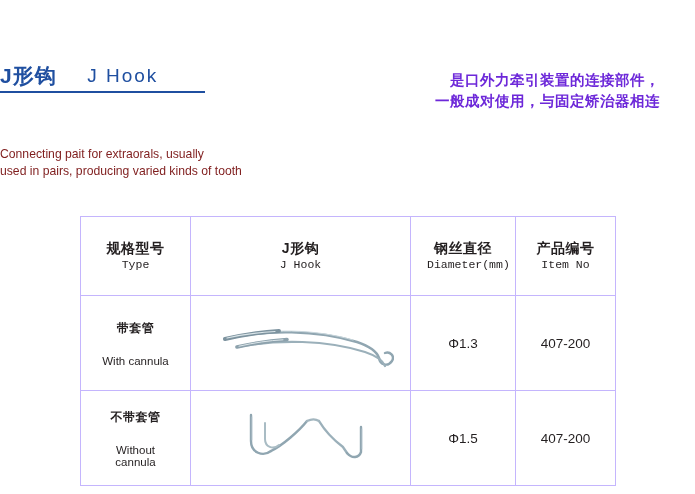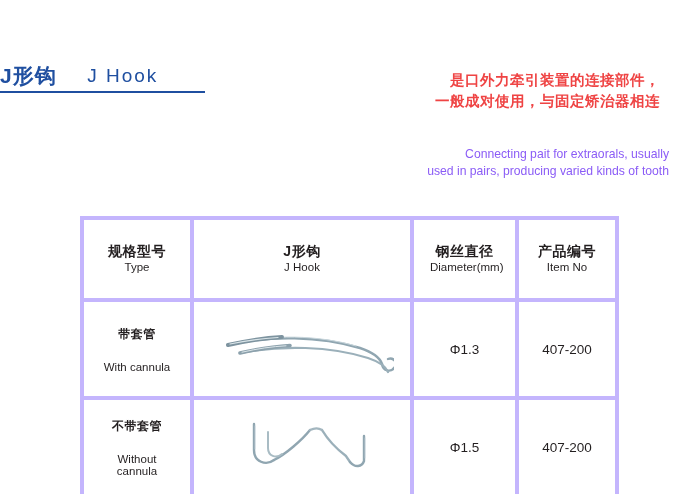--- a/index.html
+++ b/index.html
@@ -52,46 +52,45 @@
 
   
   .desc-cn {
     position: absolute;
     left: 0;
     top: 70px;
     width: 660px;
     text-align: right;
     font-size: 14.5px;
     font-weight: bold;
-    color: #ef4444;
+    color: #6d28d9;
     line-height: 21px;
     letter-spacing: 0.5px;
   }
   .desc-en {
     position: absolute;
     left: 0;
     top: 146px;
     width: 669px;
-    text-align: right;
     font-size: 12.2px;
-    color: #8b5cf6;
+    color: #7f1d1d;
     line-height: 17px;
   }
 
   
   .spec-table {
     position: absolute;
     left: 80px;
     top: 216px;
     width: 535px;
     border-collapse: collapse;
     table-layout: fixed;
   }
   .spec-table td {
-    border: 4px solid #c4b5fd;
+    border: 1px solid #c4b5fd;
     text-align: center;
     vertical-align: middle;
     padding: 16px;
   }
   .col-type   { width: 110px; }
   .col-img    { width: 220px; }
   .col-dia    { width: 105px; }
   .col-item   { width: 100px; }
 
   .hdr-cell {
@@ -101,20 +100,21 @@
   .hdr-cn {
     display: block;
     font-size: 14px;
     font-weight: bold;
     letter-spacing: 0.5px;
   }
   .hdr-en {
     display: block;
     font-size: 11.5px;
     margin-top: 2px;
+    font-family: Liberation Mono, monospace;
   }
 
   .body-cell {
     height: 62px;
   }
   .cell-cn {
     display: block;
     font-size: 12px;
     font-weight: bold;
     letter-spacing: 0.5px;

